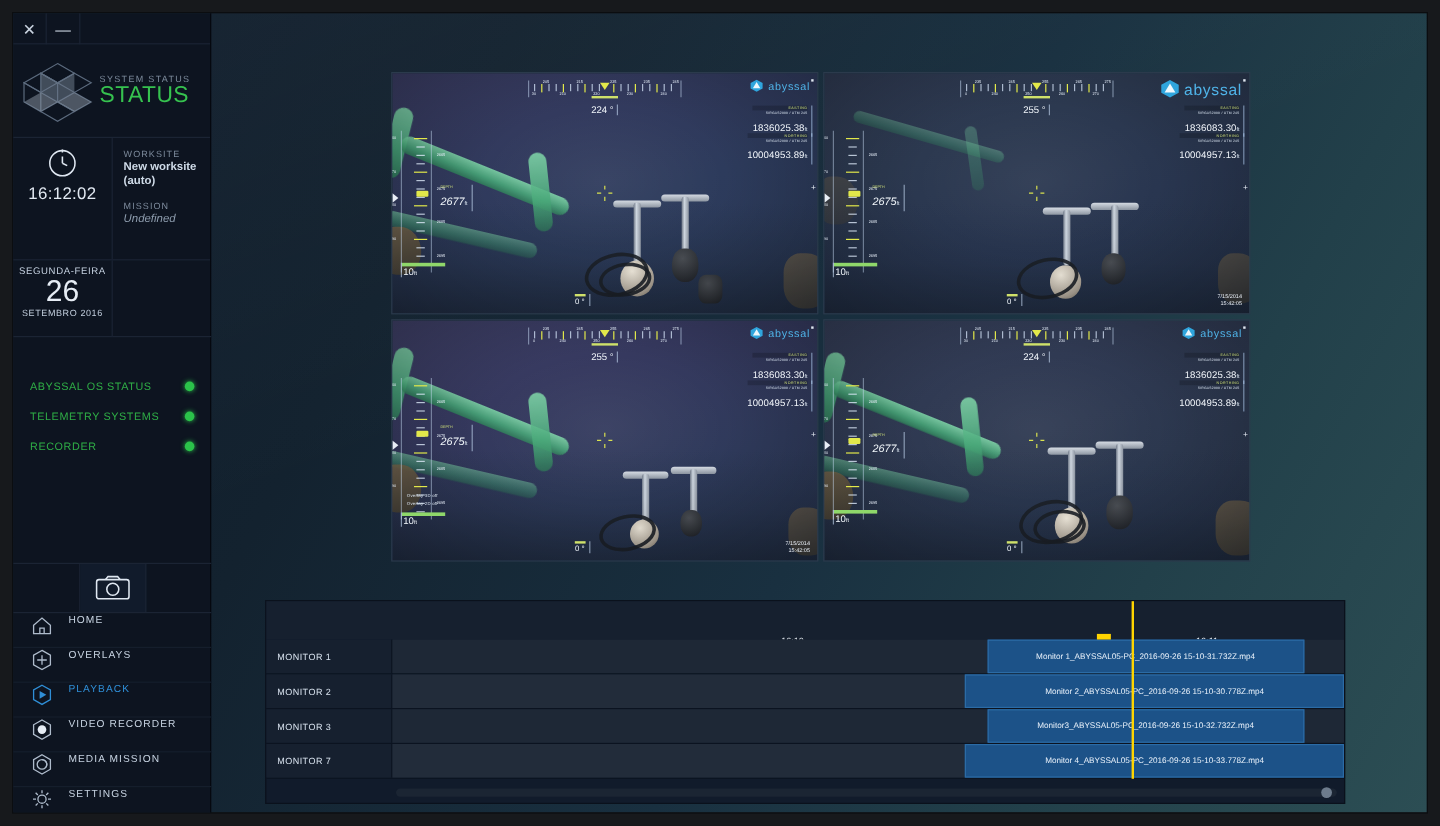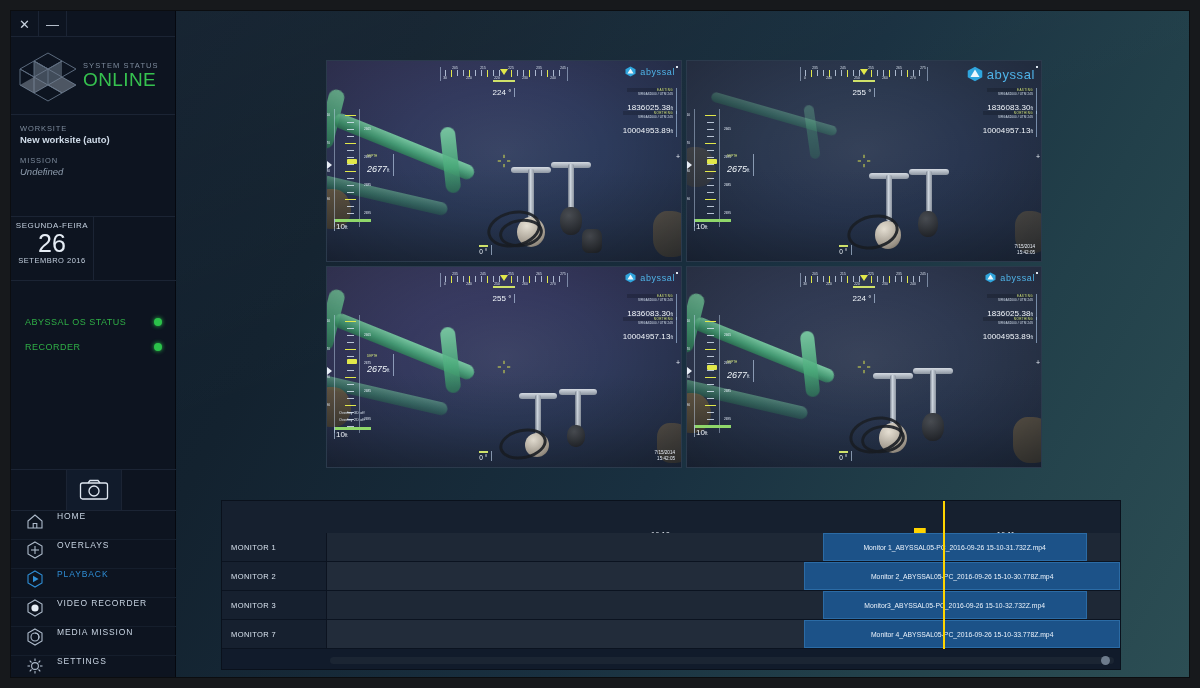--- a/index.html
+++ b/index.html
@@ -420,43 +420,56 @@
             <polygon points="17,12 31,20 31,36 17,28"></polygon>
             <polygon points="31,20 45,12 45,28 31,36"></polygon>
           </g>
           <g fill="#8d98a6" opacity="0.5">
             <polygon points="17,28 31,36 17,44 3,36"></polygon>
             <polygon points="31,36 45,28 59,36 45,44"></polygon>
           </g>
         </svg>
         <div class="brand-text">
           <div class="sys-status-label">SYSTEM STATUS</div>
-          <div class="sys-status-value">ONLINE</div>
+          <div class="sys-status-value">STATUS</div>
         </div>
       </div>
 
       <div class="info-block">
+        <div class="clock-col">
+          <svg class="clock-icon" viewBox="0 0 26 26">
+            <circle cx="13" cy="13" r="10.5" fill="none" stroke="#dfe7f1" stroke-width="1.3"></circle>
+            <line x1="13" y1="13" x2="13" y2="7.5" stroke="#dfe7f1" stroke-width="1.3"></line>
+            <line x1="13" y1="13" x2="17" y2="15" stroke="#dfe7f1" stroke-width="1.3"></line>
+            <line x1="13" y1="1.5" x2="13" y2="4" stroke="#dfe7f1" stroke-width="1.3"></line>
+          </svg>
+          <div class="clock-time">16:12:02</div>
+        </div>
         <div class="meta-col">
           <div class="meta-label">WORKSITE</div>
           <div class="meta-value">New worksite (auto)</div>
           <div class="meta-label">MISSION</div>
           <div class="meta-value italic">Undefined</div>
         </div>
       </div>
 
       <div class="date-block">
         <div class="date-weekday">SEGUNDA-FEIRA</div>
         <div class="date-day">26</div>
         <div class="date-month">SETEMBRO 2016</div>
       </div>
       <div class="date-right-fill"></div>
 
       <div class="status-list">
         <div class="status-row">
           <span class="status-name">ABYSSAL OS STATUS</span>
+          <span class="status-dot"></span>
+        </div>
+        <div class="status-row">
+          <span class="status-name">TELEMETRY SYSTEMS</span>
           <span class="status-dot"></span>
         </div>
         <div class="status-row">
           <span class="status-name">RECORDER</span>
           <span class="status-dot"></span>
         </div>
       </div>
 
       <div class="sidebar-divider"></div>
 

